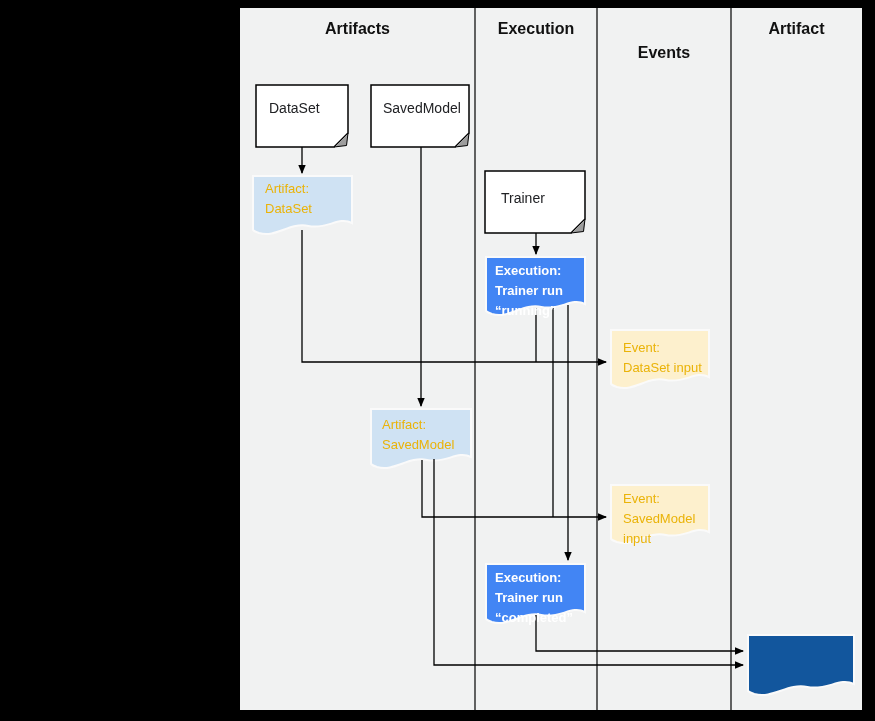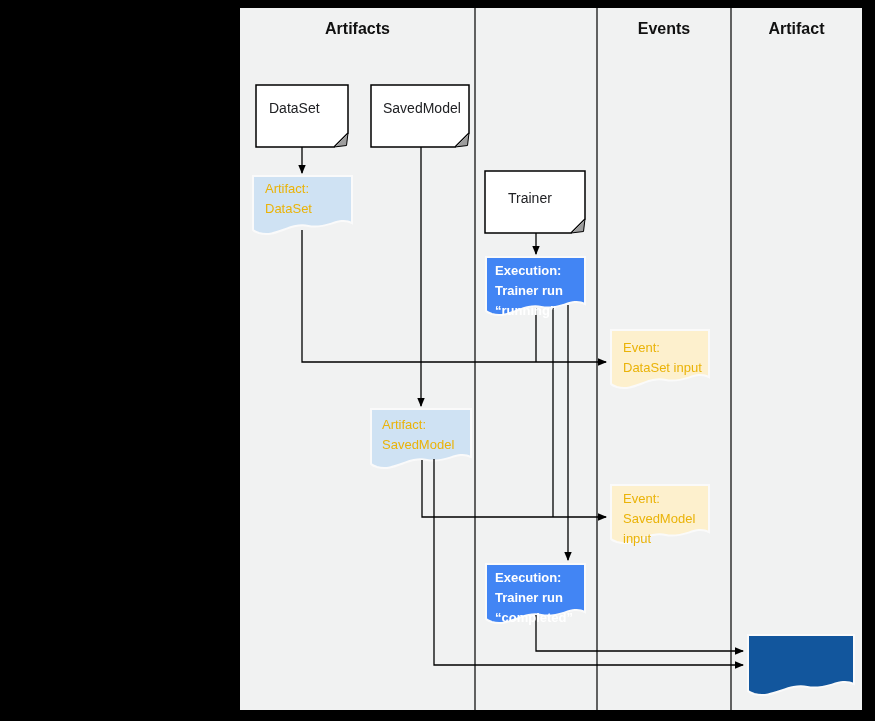--- a/index.html
+++ b/index.html
@@ -56,26 +56,27 @@
       <path d="M62 222 V354 H366" fill="none" stroke-width="1.3" marker-end="url(#arrow)" stroke="#000000"></path>
       <path d="M296 300 V354" fill="none" stroke-width="1.3" stroke="#000000"></path>
       <path d="M182 452 V509 H366" fill="none" stroke-width="1.3" marker-end="url(#arrow)" stroke="#000000"></path>
       <path d="M313 300 V509" fill="none" stroke-width="1.3" stroke="#000000"></path>
       <path d="M328 297 V552" fill="none" stroke-width="1.3" marker-end="url(#arrow)" stroke="#000000"></path>
       <path d="M296 607 V643 H503" fill="none" stroke-width="1.3" marker-end="url(#arrow)" stroke="#000000"></path>
       <path d="M194 451 V657 H503" fill="none" stroke-width="1.3" marker-end="url(#arrow)" stroke="#000000"></path>
     </svg>
 
     <div class="col-header" style="left:0;width:235px;">Artifacts</div>
-    <div class="col-header" style="left:357px;width:134px;">Events</div>
+    <div class="col-header" style="left:235px;width:122px;">Execution</div>
+    <div class="col-header" style="left:357px;width:134px;margin-top:24px;">Events</div>
     <div class="col-header" style="left:491px;width:131px;">Artifact</div>
 
     <div class="doc-label" style="left:29px;top:92px;">DataSet</div>
     <div class="doc-label" style="left:143px;top:92px;">SavedModel</div>
-    <div class="doc-label" style="left:268px;top:182px;">Trainer</div>
+    <div class="doc-label" style="left:261px;top:182px;">Trainer</div>
 
     <div class="wave-label" style="left:25px;top:171px;">
       <div>Artifact:</div>
       <div>DataSet</div>
     </div>
 
     <div class="wave-label light" style="left:255px;top:253px;">
       <div>Execution:</div>
       <div>Trainer run</div>
       <div>“running”</div>

